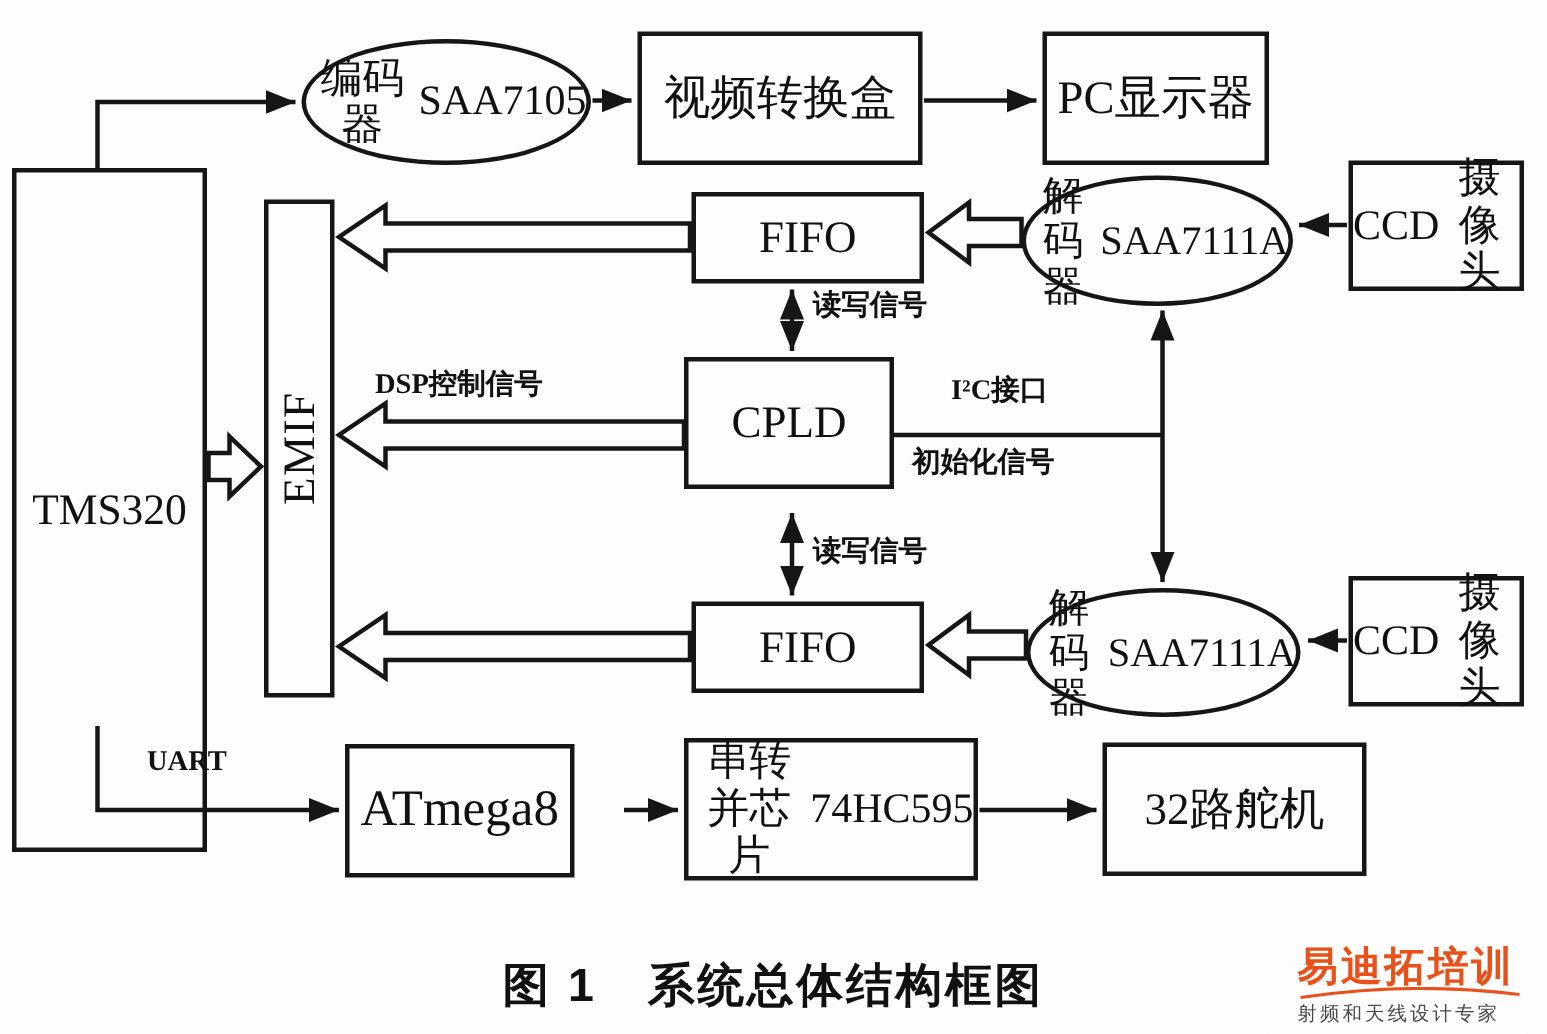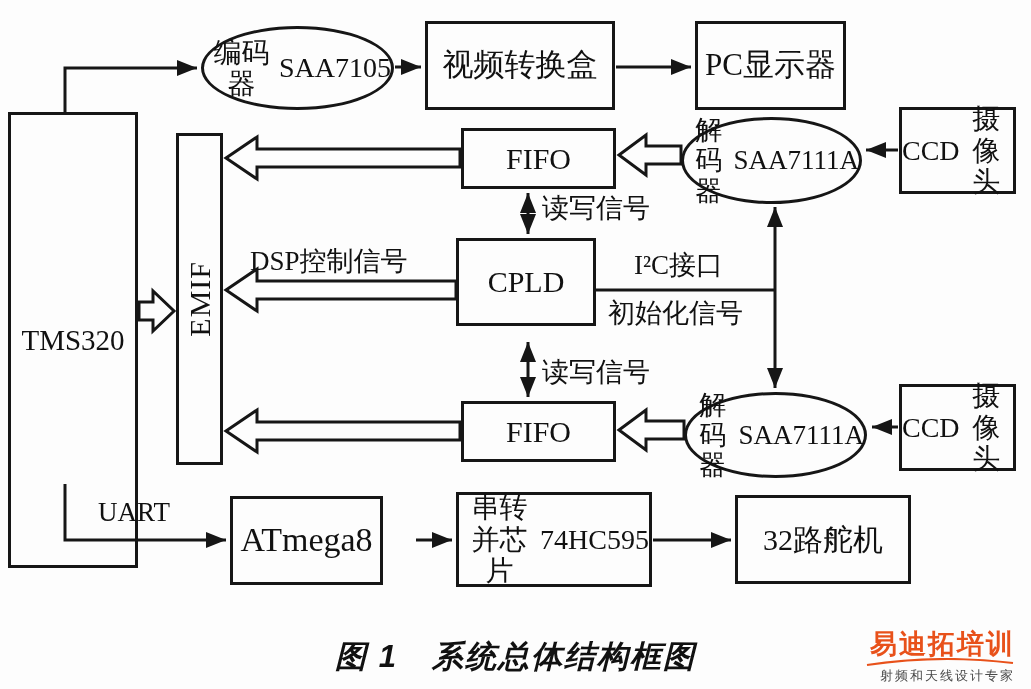--- a/index.html
+++ b/index.html
@@ -8,26 +8,26 @@
     font-family:"Liberation Serif", serif;color:#111;overflow:hidden;
   }
   .connectors{position:absolute;left:0;top:0;width:1031px;height:689px;}
   .box{
     position:absolute;box-sizing:border-box;border:3px solid #161616;
     display:flex;flex-direction:row;align-items:center;justify-content:center;
     text-align:center;line-height:1.12;background:transparent;
   }
   .stadium{border-radius:50%;}
   .vtext{transform:rotate(-90deg);white-space:nowrap;font-size:30px;letter-spacing:1px;}
-  .lbl{position:absolute;font-size:27px;white-space:nowrap;}
+  .lbl{position:absolute;font-size:19px;white-space:nowrap;font-weight:bold;}
   .caption{
     position:absolute;left:0;right:0;top:636px;display:flex;justify-content:center;gap:34px;
-    font-family:"Liberation Sans", sans-serif;font-weight:bold;font-size:31px;letter-spacing:2px;font-style:italic;
+    font-family:"Liberation Sans", sans-serif;font-weight:bold;font-size:31px;letter-spacing:2px;
   }
-  .wm{position:absolute;right:16px;top:630px;text-align:right;font-family:"Liberation Sans", sans-serif;}
+  .wm{position:absolute;right:16px;top:630px;text-align:left;font-family:"Liberation Sans", sans-serif;}
   .wm-brand{font-size:27px;font-weight:bold;letter-spacing:2px;line-height:1.05;}
   .wm-swoosh{display:block;margin:0 0 1px auto;}
   .wm-tagline{font-size:13px;font-weight:normal;letter-spacing:2px;margin-top:1px;}
 </style>
 </head>
 <body>
 
 <div class="stage">
 
   <svg class="connectors" viewBox="0 0 1031 689" xmlns="http://www.w3.org/2000/svg">

